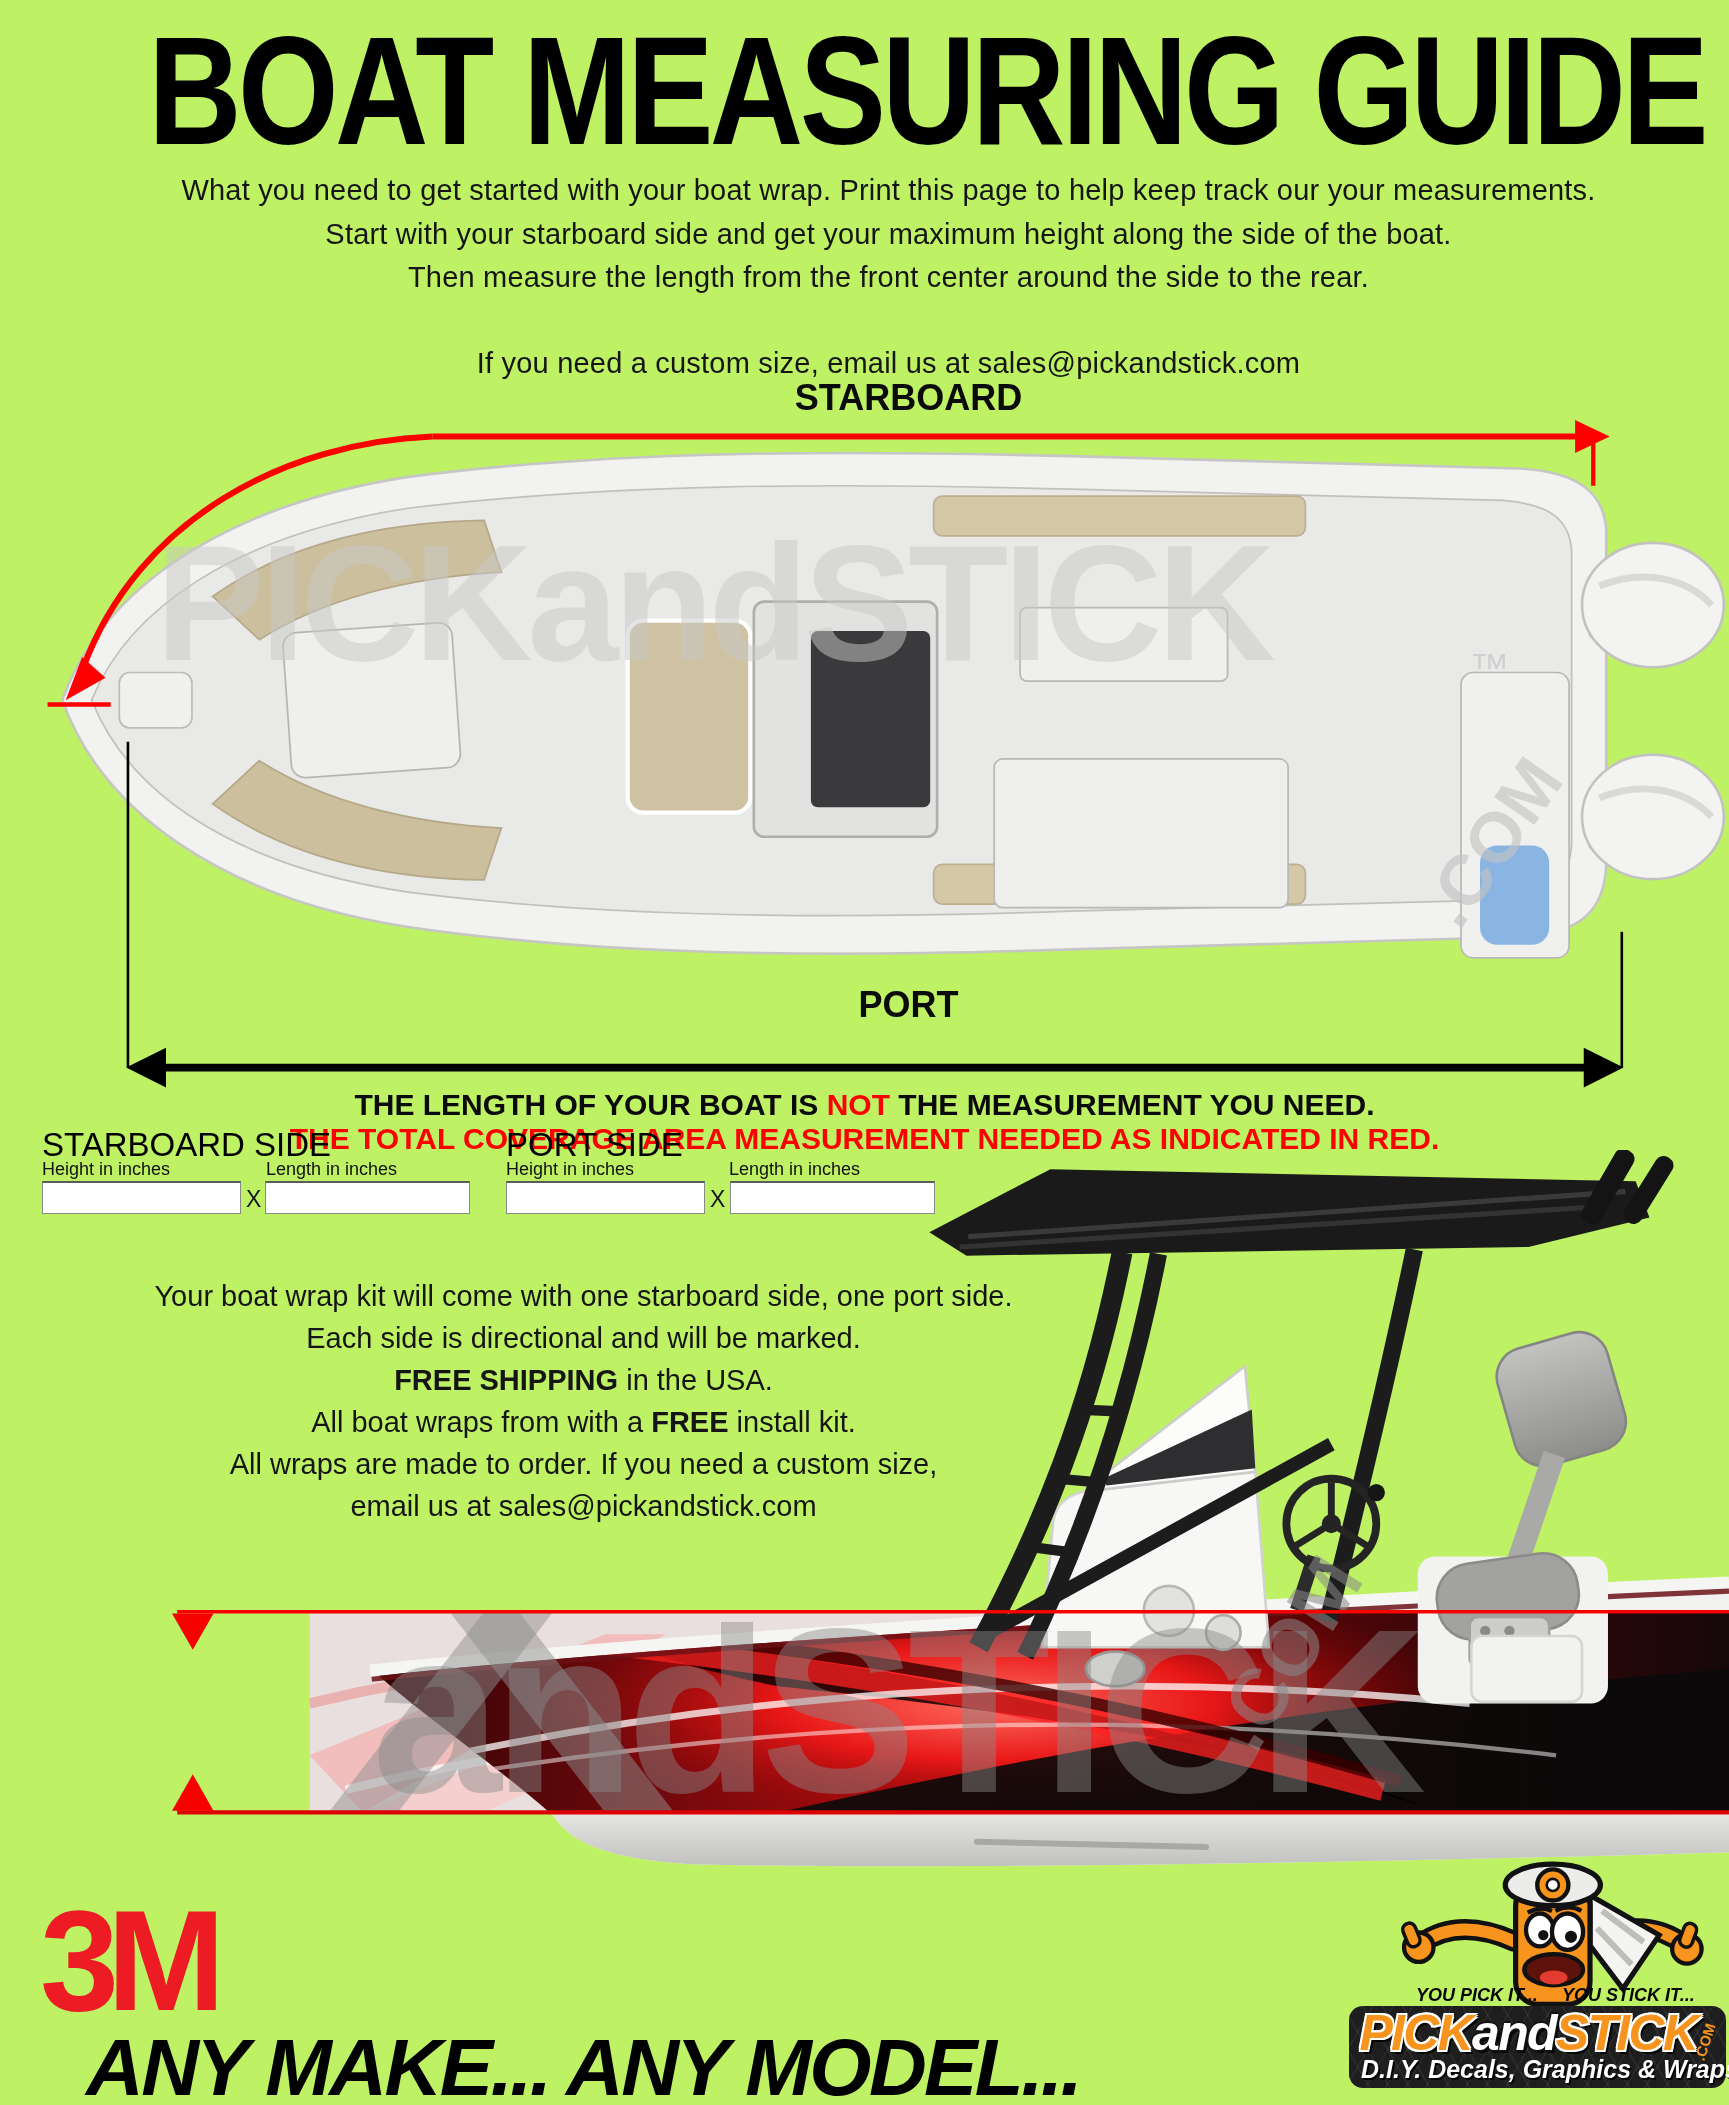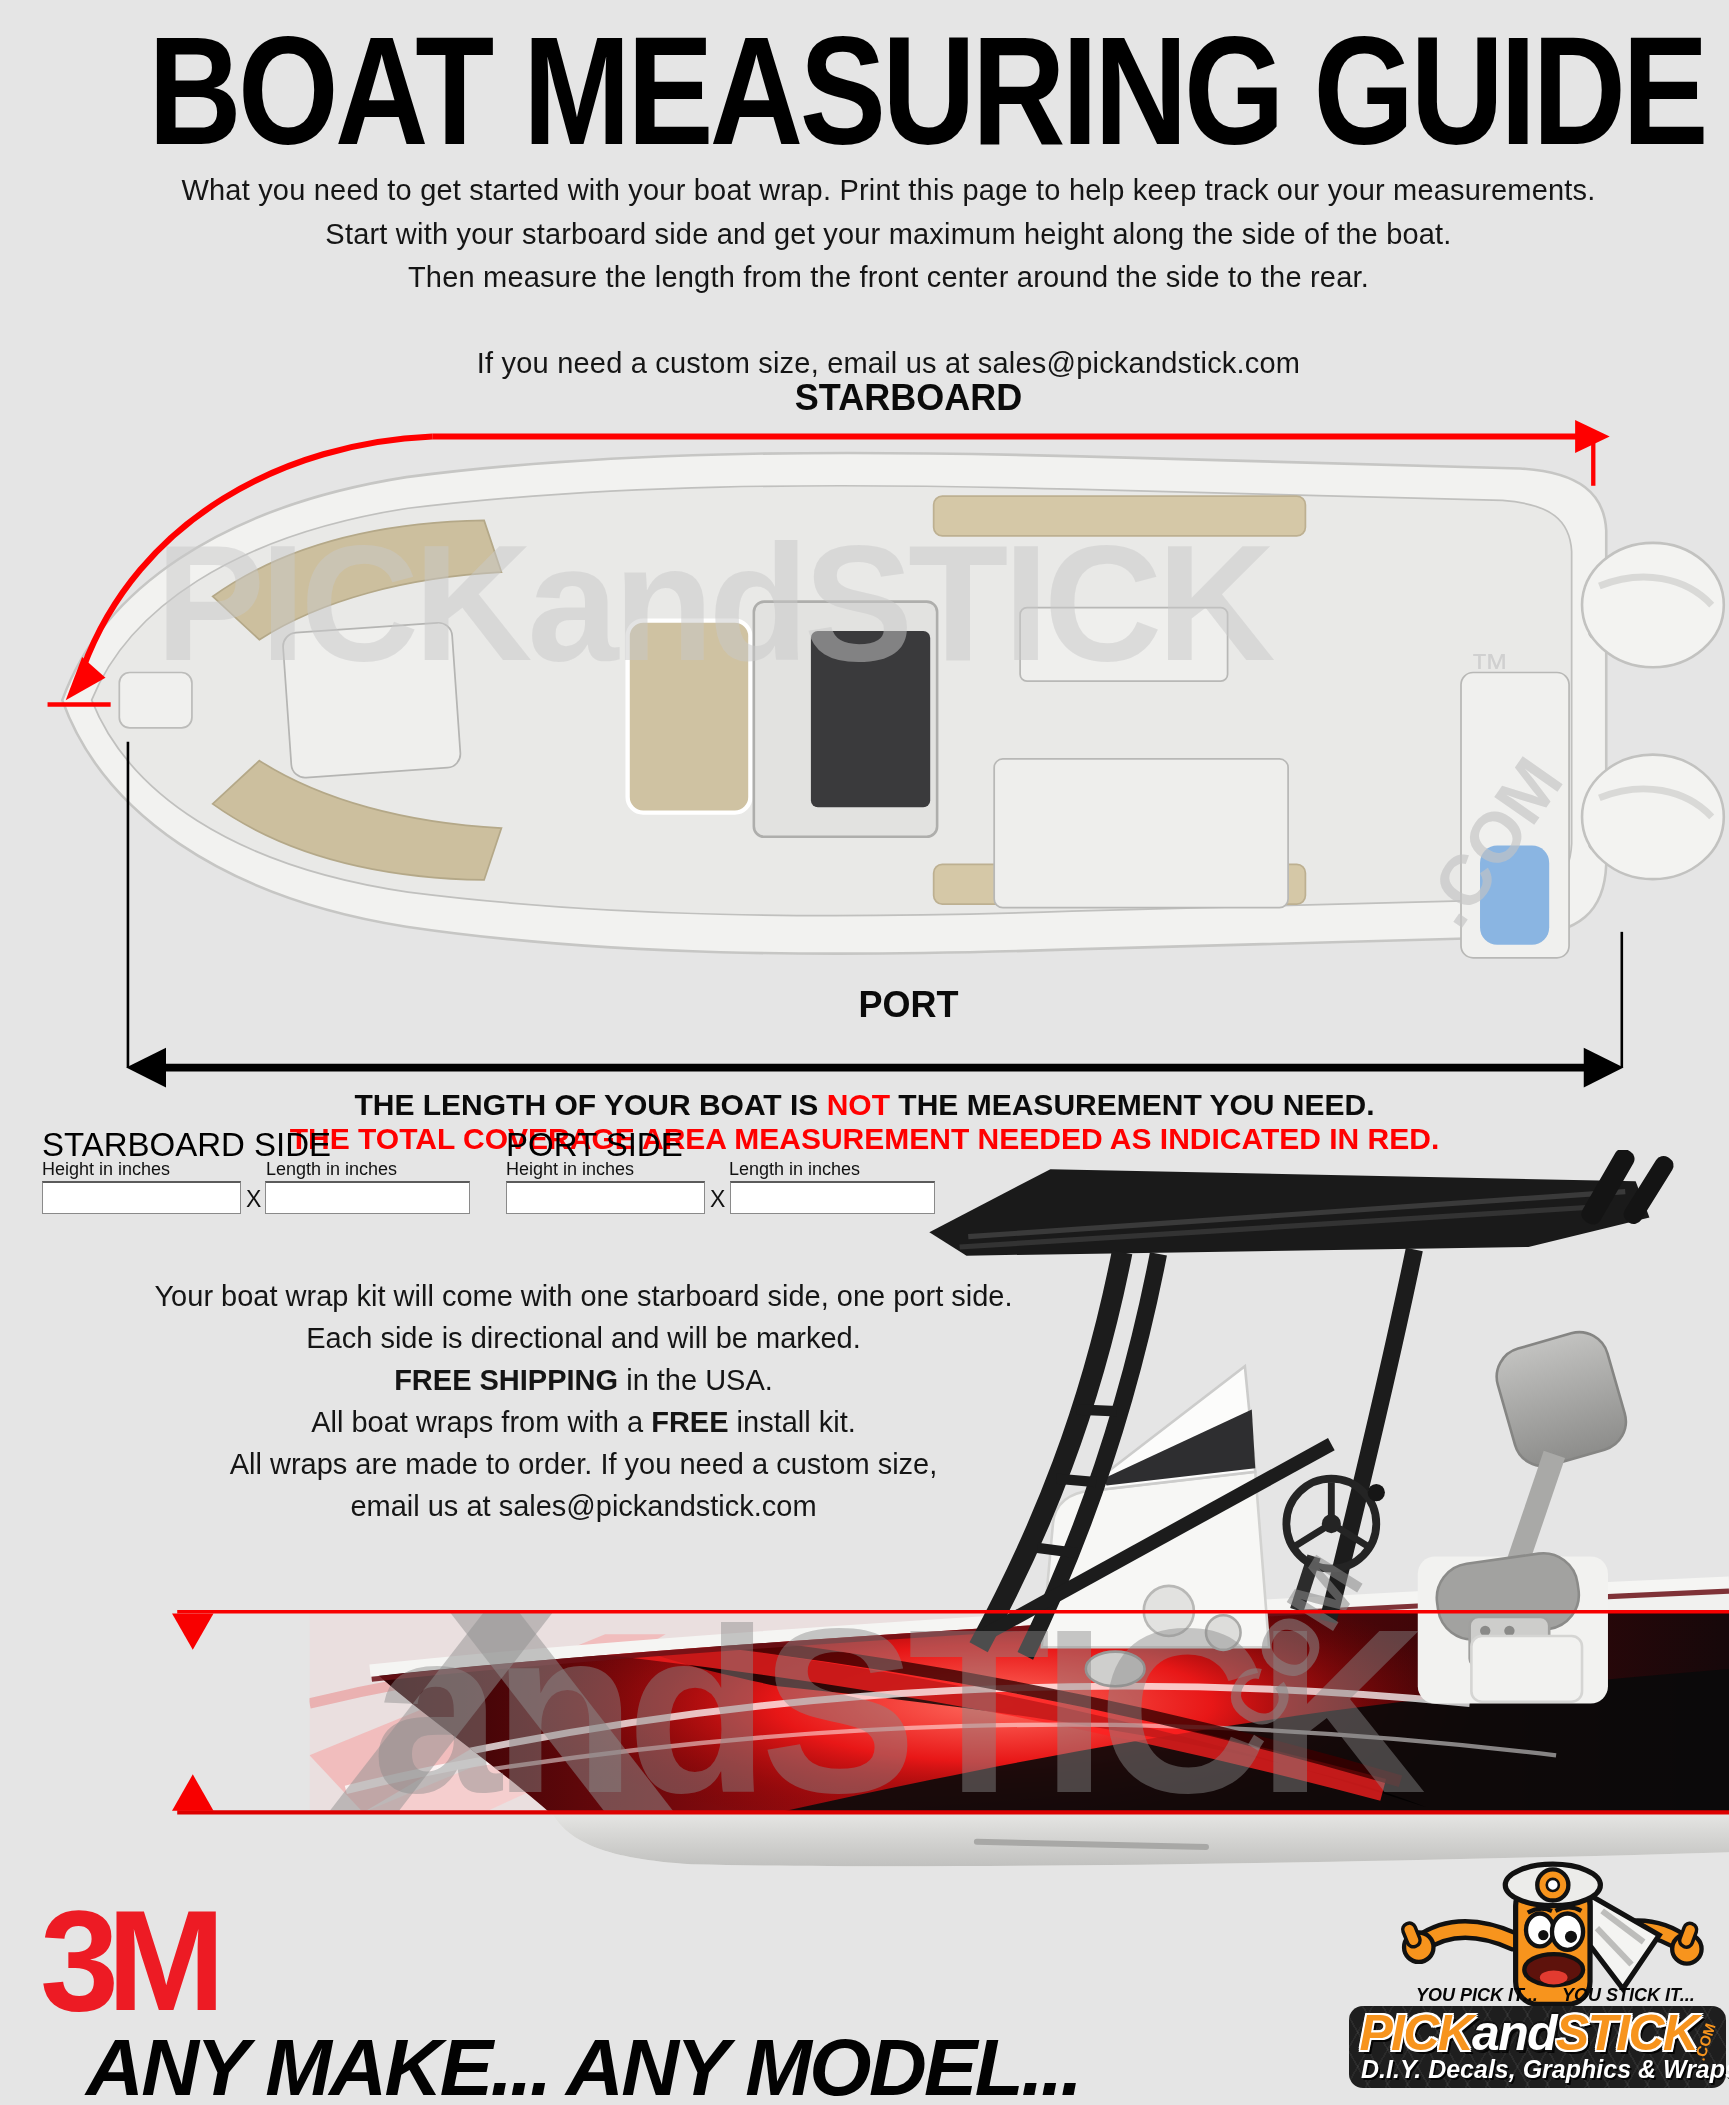--- a/index.html
+++ b/index.html
@@ -1,16 +1,16 @@
 <!DOCTYPE html>
 <html style="font-size:14px"><head>
 <meta charset="utf-8">
 <style>
   html,body{margin:0;padding:0;background:#fff;}
-  #page{position:relative;width:1729px;height:2106px;background:#e5e5e5;overflow:hidden;
+  #page{position:relative;width:1729px;height:2106px;background:#bef264;overflow:hidden;
         font-family:"Liberation Sans",sans-serif;color:#111;}
   .abs{position:absolute;}
   .ctr{width:1729px;text-align:center;}
   
   #title{top:14px;left:0;width:1729px;text-align:center;}
   #title span{display:inline-block;font-weight:bold;font-size:154px;line-height:1;
     letter-spacing:-4.3px;transform:scaleX(.84);transform-origin:50% 0;white-space:nowrap;color:#000;}
   
   .intro{font-size:29px;line-height:43px;color:#151515;letter-spacing:0.2px;padding-left:24px;}
   

